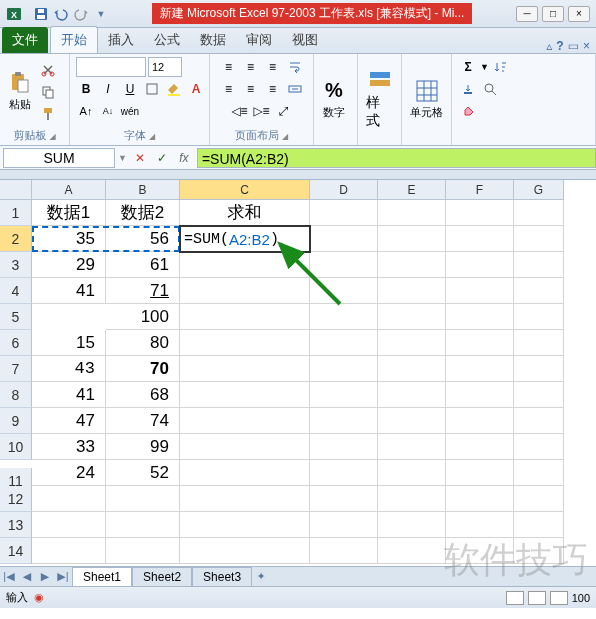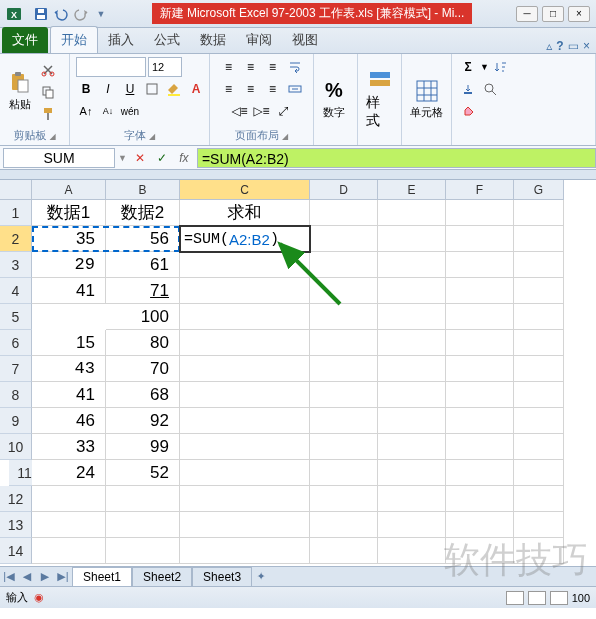--- a/index.html
+++ b/index.html
@@ -348,21 +348,21 @@
       <div class="cell header" style="left:446px;top:20px;width:68px;height:26px;"></div>
       <div class="cell header" style="left:514px;top:20px;width:50px;height:26px;"></div>
       <div class="rowhead sel" style="top:46px;height:26px;">2</div>
       <div class="cell num" style="left:32px;top:46px;width:74px;height:26px;">35</div>
       <div class="cell num" style="left:106px;top:46px;width:74px;height:26px;">56</div>
       <div class="cell" style="left:310px;top:46px;width:68px;height:26px;"></div>
       <div class="cell" style="left:378px;top:46px;width:68px;height:26px;"></div>
       <div class="cell" style="left:446px;top:46px;width:68px;height:26px;"></div>
       <div class="cell" style="left:514px;top:46px;width:50px;height:26px;"></div>
       <div class="rowhead" style="top:72px;height:26px;">3</div>
-      <div class="cell num" style="left:32px;top:72px;width:74px;height:26px;font-family:Liberation Mono, monospace;">29</div>
+      <div class="cell num" style="left:32px;top:72px;width:74px;height:26px;">29</div>
       <div class="cell num" style="left:106px;top:72px;width:74px;height:26px;">61</div>
       <div class="cell" style="left:180px;top:72px;width:130px;height:26px;"></div>
       <div class="cell" style="left:310px;top:72px;width:68px;height:26px;"></div>
       <div class="cell" style="left:378px;top:72px;width:68px;height:26px;"></div>
       <div class="cell" style="left:446px;top:72px;width:68px;height:26px;"></div>
       <div class="cell" style="left:514px;top:72px;width:50px;height:26px;"></div>
       <div class="rowhead" style="top:98px;height:26px;">4</div>
       <div class="cell num" style="left:32px;top:98px;width:74px;height:26px;">41</div>
       <div class="cell num" style="left:106px;top:98px;width:74px;height:26px;text-decoration:underline;">71</div>
       <div class="cell" style="left:180px;top:98px;width:130px;height:26px;"></div>
@@ -381,51 +381,51 @@
       <div class="rowhead" style="top:150px;height:26px;">6</div>
       <div class="cell num" style="left:32px;top:150px;width:74px;height:26px;">15</div>
       <div class="cell num" style="left:106px;top:150px;width:74px;height:26px;">80</div>
       <div class="cell" style="left:180px;top:150px;width:130px;height:26px;"></div>
       <div class="cell" style="left:310px;top:150px;width:68px;height:26px;"></div>
       <div class="cell" style="left:378px;top:150px;width:68px;height:26px;"></div>
       <div class="cell" style="left:446px;top:150px;width:68px;height:26px;"></div>
       <div class="cell" style="left:514px;top:150px;width:50px;height:26px;"></div>
       <div class="rowhead" style="top:176px;height:26px;">7</div>
       <div class="cell num" style="left:32px;top:176px;width:74px;height:26px;font-family:Liberation Mono, monospace;">43</div>
-      <div class="cell num" style="left:106px;top:176px;width:74px;height:26px;">70</div>
+      <div class="cell num" style="left:106px;top:176px;width:74px;height:26px;font-weight:bold;">70</div>
       <div class="cell" style="left:180px;top:176px;width:130px;height:26px;"></div>
       <div class="cell" style="left:310px;top:176px;width:68px;height:26px;"></div>
       <div class="cell" style="left:378px;top:176px;width:68px;height:26px;"></div>
       <div class="cell" style="left:446px;top:176px;width:68px;height:26px;"></div>
       <div class="cell" style="left:514px;top:176px;width:50px;height:26px;"></div>
       <div class="rowhead" style="top:202px;height:26px;">8</div>
       <div class="cell num" style="left:32px;top:202px;width:74px;height:26px;">41</div>
       <div class="cell num" style="left:106px;top:202px;width:74px;height:26px;">68</div>
       <div class="cell" style="left:180px;top:202px;width:130px;height:26px;"></div>
       <div class="cell" style="left:310px;top:202px;width:68px;height:26px;"></div>
       <div class="cell" style="left:378px;top:202px;width:68px;height:26px;"></div>
       <div class="cell" style="left:446px;top:202px;width:68px;height:26px;"></div>
       <div class="cell" style="left:514px;top:202px;width:50px;height:26px;"></div>
       <div class="rowhead" style="top:228px;height:26px;">9</div>
-      <div class="cell num" style="left:32px;top:228px;width:74px;height:26px;">46</div>
-      <div class="cell num" style="left:106px;top:228px;width:74px;height:26px;">92</div>
+      <div class="cell num" style="left:32px;top:228px;width:74px;height:26px;">47</div>
+      <div class="cell num" style="left:106px;top:228px;width:74px;height:26px;">74</div>
       <div class="cell" style="left:180px;top:228px;width:130px;height:26px;"></div>
       <div class="cell" style="left:310px;top:228px;width:68px;height:26px;"></div>
       <div class="cell" style="left:378px;top:228px;width:68px;height:26px;"></div>
       <div class="cell" style="left:446px;top:228px;width:68px;height:26px;"></div>
       <div class="cell" style="left:514px;top:228px;width:50px;height:26px;"></div>
       <div class="rowhead" style="top:254px;height:26px;">10</div>
       <div class="cell num" style="left:32px;top:254px;width:74px;height:26px;">33</div>
       <div class="cell num" style="left:106px;top:254px;width:74px;height:26px;">99</div>
       <div class="cell" style="left:180px;top:254px;width:130px;height:26px;"></div>
       <div class="cell" style="left:310px;top:254px;width:68px;height:26px;"></div>
       <div class="cell" style="left:378px;top:254px;width:68px;height:26px;"></div>
       <div class="cell" style="left:446px;top:254px;width:68px;height:26px;"></div>
       <div class="cell" style="left:514px;top:254px;width:50px;height:26px;"></div>
-      <div class="rowhead" style="top:280px;height:26px;margin-left:9px;">11</div>
+      <div class="rowhead" style="top:288px;height:26px;">11</div>
       <div class="cell num" style="left:32px;top:280px;width:74px;height:26px;">24</div>
       <div class="cell num" style="left:106px;top:280px;width:74px;height:26px;">52</div>
       <div class="cell" style="left:180px;top:280px;width:130px;height:26px;"></div>
       <div class="cell" style="left:310px;top:280px;width:68px;height:26px;"></div>
       <div class="cell" style="left:378px;top:280px;width:68px;height:26px;"></div>
       <div class="cell" style="left:446px;top:280px;width:68px;height:26px;"></div>
       <div class="cell" style="left:514px;top:280px;width:50px;height:26px;"></div>
       <div class="rowhead" style="top:306px;height:26px;">12</div>
       <div class="cell" style="left:32px;top:306px;width:74px;height:26px;"></div>
       <div class="cell" style="left:106px;top:306px;width:74px;height:26px;"></div>

